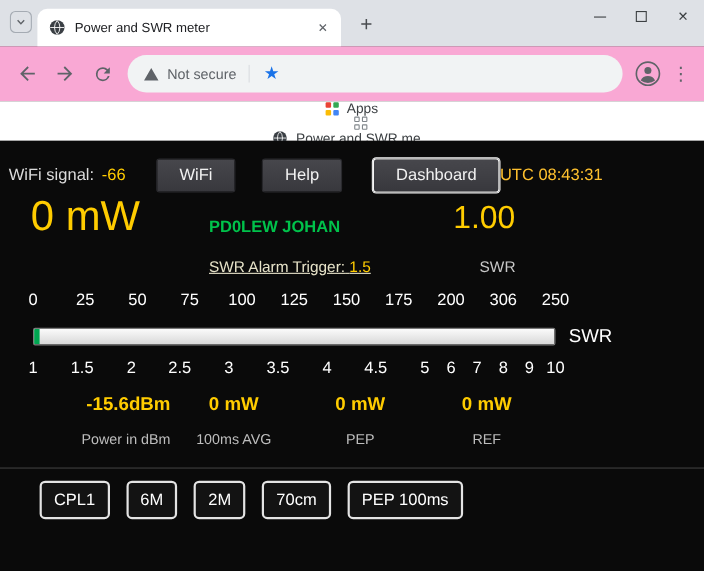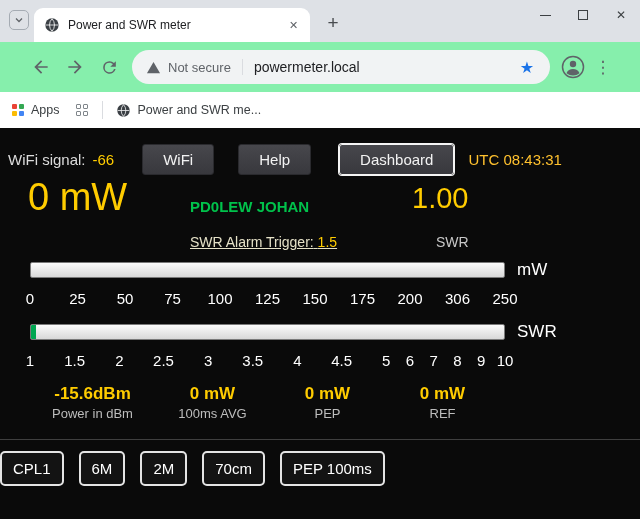--- a/index.html
+++ b/index.html
@@ -16,54 +16,54 @@
   .tab-close { width:17px; height:17px; border-radius:50%; font-size:11px; color:#5f6368;
                display:flex; align-items:center; justify-content:center; cursor:pointer; }
   .new-tab-btn { margin:0 0 6px 10px; width:26px; height:26px; font-size:19px; color:#494c50;
                  display:flex; align-items:center; justify-content:center; cursor:pointer; }
   .win-controls { position:absolute; right:0; top:0; height:30px; display:flex; }
   .win-btn { width:38px; height:30px; display:flex; align-items:center; justify-content:center;
              color:#3c4043; font-size:12px; cursor:pointer; }
   .glyph-min { display:block; width:11px; height:0; border-top:1.5px solid #3c4043; }
   .glyph-max { display:block; width:10px; height:10px; border:1.4px solid #3c4043; }
 
-  .navbar { height:50px; background:#86efac; display:flex; align-items:center; padding:0 24px; }
+  .navbar { height:50px; background:#f9a8d4; display:flex; align-items:center; padding:0 8px; }
   .nav-icon-btn { width:34px; height:34px; border-radius:50%; display:flex; align-items:center;
                   justify-content:center; cursor:pointer; flex:0 0 auto; }
   .omnibox { flex:1; height:34px; background:#f1f3f4; border-radius:17px; display:flex;
              align-items:center; padding:0 14px; margin:0 6px; cursor:text; }
   .security-chip { display:flex; align-items:center; gap:7px; color:#5f6368; font-size:13px; cursor:pointer; }
   .chip-divider { width:1px; height:16px; background:#dadce0; margin:0 11px; }
   .url-text { flex:1; font-size:14px; color:#202124; white-space:nowrap; overflow:hidden; }
   .star-btn { font-size:16px; color:#1a73e8; cursor:pointer; padding:0 2px; }
   .avatar-btn { width:34px; height:34px; display:flex; align-items:center; justify-content:center; cursor:pointer; }
   .menu-btn { width:26px; height:34px; display:flex; align-items:center; justify-content:center;
               font-size:17px; color:#5f6368; cursor:pointer; }
 
-  .bookmarks-bar { height:36px; background:#fff; display:flex; align-items:center; padding:0 12px; }
+  .bookmarks-bar { height:36px; background:#fff; display:flex; align-items:center; padding:0 12px;flex-direction:column; }
   .apps-item { display:flex; align-items:center; cursor:pointer; }
   .apps-grid { width:12px; height:12px; display:grid; grid-template-columns:5px 5px; grid-template-rows:5px 5px; gap:2px; }
   .apps-grid i { border-radius:1px; }
   .apps-label { margin-left:7px; font-size:12.5px; color:#3c4043; }
   .grid-outline { margin-left:16px; width:13px; height:13px; display:grid;
                   grid-template-columns:5px 5px; grid-template-rows:5px 5px; gap:2px; cursor:pointer; }
   .grid-outline i { border:1.2px solid #80868b; border-radius:1px; }
   .bm-sep { width:1px; height:18px; background:#dadce0; margin:0 13px; }
   .bookmark-item { display:flex; align-items:center; gap:7px; font-size:12.5px; color:#3c4043; cursor:pointer; }
 
   
   .page { height:391px; background:#0a0a0a; padding-top:16px; color:#e8e8e8; position:relative; }
   .row1 { display:flex; align-items:center; height:30px; padding-left:8px; }
   .wifi-label { font-size:15px; color:#dcdcdc; }
   .wifi-value { font-size:15px; color:#ffcc00; margin-left:7px; }
   .top-btn { margin-left:28px; background:linear-gradient(#47474c,#38383d); color:#f2f2f2; font-size:15px;
              padding:6px 20px; border:1px solid #2a2a2e; border-radius:3px; cursor:pointer;
              font-family:"Liberation Sans", sans-serif; }
   .top-btn.focused { border:1px solid #f5f5f5; box-shadow:0 0 0 1px #f5f5f5; }
-  .utc-time { margin-left:14px; font-size:15px; color:#ffc12e; white-space:nowrap; }
+  .utc-time { font-size:15px; color:#ffc12e; white-space:nowrap; }
 
   .row2 { position:relative; height:48px; margin-top:8px; }
   .power-main { position:absolute; left:28px; top:-6px; font-size:38px; color:#ffcc00; }
   .callsign { position:absolute; left:190px; top:16px; font-size:15px; font-weight:bold; color:#00c24b; }
   .swr-main { position:absolute; left:412px; top:0; font-size:29px; color:#ffcc00; }
 
   .row3 { position:relative; height:20px; margin-top:4px; font-size:14px; }
   .alarm-line { position:absolute; left:190px; color:#e6e2c8;text-decoration:underline; }
   .alarm-value { color:#ffcc00; }
   .swr-caption { position:absolute; left:436px; color:#c8c8c8; }
@@ -74,27 +74,27 @@
                background:linear-gradient(#fbfbfb,#d8d8d8); overflow:hidden; }
   .bar-fill { position:absolute; left:0; top:0; bottom:0; background:#00a651; }
   .bar-label { margin-left:12px; font-size:17px; color:#fff; }
 
   .ticks { position:relative; height:20px; margin-left:30px; width:475px; margin-top:10px;
            font-size:15px; color:#fff; }
   .ticks span { position:absolute; top:0; transform:translateX(-50%); white-space:nowrap; }
 
   .readings { display:flex; margin-top:12px; padding-left:30px; }
   .reading { width:115px; text-align:center; }
-  .reading.first { width:125px; text-align:center; }
+  .reading.first { width:125px; text-align:right; }
   .reading .val { font-size:17px; font-weight:bold; color:#ffcc00; }
-  .reading .lbl { font-size:13px; color:#bdbdbd; margin-top:2px; }
+  .reading .lbl { font-size:13px; color:#bdbdbd; margin-top:14px; }
 
   .divider { margin-top:18px; border-top:1px solid #3f3f3f; }
 
-  .footer { display:flex; align-items:flex-start; gap:15px; margin-top:11px; }
+  .footer { display:flex; align-items:flex-start; gap:15px; margin-top:11px; padding-left:36px; }
   .f-btn { background:#131313; border:2px solid #e4e4e4; border-radius:5px; color:#fff;
            font-size:15px; padding:7px 11px; cursor:pointer; font-family:"Liberation Sans", sans-serif; }
 </style>
 </head>
 <body>
 
 <div class="tabstrip">
   <div class="tab-search-btn">
     <svg width="12" height="12" viewBox="0 0 16 16">
       <path d="M4 6l4 4 4-4" stroke="#5f6368" stroke-width="1.7" fill="none"></path>
@@ -139,21 +139,20 @@
     </svg>
   </div>
   <div class="omnibox">
     <div class="security-chip">
       <svg width="15" height="15" viewBox="0 0 24 24">
         <path d="M12 3L1.5 21h21L12 3zm1 14h-2v2h2v-2zm0-7h-2v5h2v-5z" fill="#5f6368"></path>
       </svg>
       <span>Not secure</span>
     </div>
     <span class="chip-divider"></span>
-    <span class="url-text">powermeter.local</span>
     <span class="star-btn">★</span>
   </div>
   <div class="avatar-btn">
     <svg width="24" height="24" viewBox="0 0 24 24">
       <circle cx="12" cy="12" r="10.5" fill="none" stroke="#5f6368" stroke-width="1.5"></circle>
       <circle cx="12" cy="9" r="3.2" fill="#5f6368"></circle>
       <path d="M5.5 18.2c1-3 3.7-4.2 6.5-4.2s5.5 1.2 6.5 4.2a10.5 10.5 0 0 1-13 0z" fill="#5f6368"></path>
     </svg>
   </div>
   <div class="menu-btn">⋮</div>
@@ -200,26 +199,20 @@
     <span class="power-main">0 mW</span>
     <span class="callsign">PD0LEW JOHAN</span>
     <span class="swr-main">1.00</span>
   </div>
 
   <div class="row3">
     <span class="alarm-line"><span>SWR Alarm Trigger:</span> <span class="alarm-value">1.5</span></span>
     <span class="swr-caption">SWR</span>
   </div>
 
-  <div class="bar-row bar-row1">
-    <div class="bar-track">
-      <div class="bar-fill" style="width:0;"></div>
-    </div>
-    <span class="bar-label">mW</span>
-  </div>
 
   <div class="ticks">
     <span style="left:0%">0</span>
     <span style="left:10%">25</span>
     <span style="left:20%">50</span>
     <span style="left:30%">75</span>
     <span style="left:40%">100</span>
     <span style="left:50%">125</span>
     <span style="left:60%">150</span>
     <span style="left:70%">175</span>

